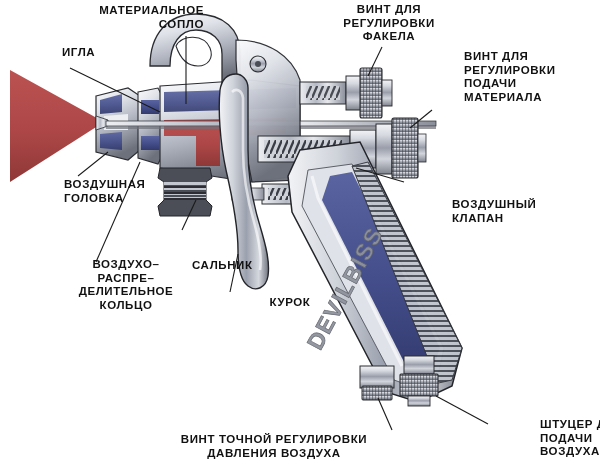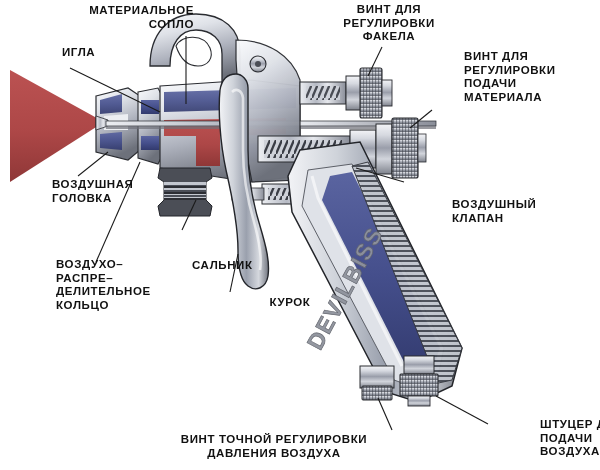--- a/index.html
+++ b/index.html
@@ -223,33 +223,33 @@
         <polyline points="96,262 140,162"></polyline>
         <polyline points="182,230 196,200"></polyline>
         <polyline points="230,292 238,254"></polyline>
         <polyline points="404,182 356,168"></polyline>
         <polyline points="392,430 378,398"></polyline>
         <polyline points="488,424 436,396"></polyline>
       </g>
   </svg>
 
   <div id="callout-layer">
-      <div class="callout al-right" style="left: 14px; top: 4px; width: 180px;">МАТЕРИАЛЬНОЕ
+      <div class="callout al-right" style="left: 24px; top: 4px; width: 180px;">МАТЕРИАЛЬНОЕ
 СОПЛО</div>
       <div class="callout al-left" style="left: 14px; top: 46px; width: 90px;">ИГЛА</div>
       <div class="callout al-center" style="left: 322px; top: 3px; width: 134px;">ВИНТ ДЛЯ
 РЕГУЛИРОВКИ
 ФАКЕЛА</div>
       <div class="callout al-left" style="left: 416px; top: 50px; width: 170px;">ВИНТ ДЛЯ
 РЕГУЛИРОВКИ
 ПОДАЧИ
 МАТЕРИАЛА</div>
-      <div class="callout al-left" style="left: 4px; top: 178px; width: 120px;">ВОЗДУШНАЯ
+      <div class="callout al-left" style="left: 16px; top: 178px; width: 120px;">ВОЗДУШНАЯ
 ГОЛОВКА</div>
-      <div class="callout al-left" style="left: 8px; top: 258px; width: 140px;">ВОЗДУХО–
+      <div class="callout al-left" style="left: 8px; top: 258px; width: 140px; text-align: center;">ВОЗДУХО–
 РАСПРЕ–
 ДЕЛИТЕЛЬНОЕ
 КОЛЬЦО</div>
       <div class="callout al-left" style="left: 144px; top: 232px; width: 104px; margin-top: 27px;">САЛЬНИК</div>
       <div class="callout al-left" style="left: 202px; top: 296px; width: 80px; text-align: center;">КУРОК</div>
       <div class="callout al-left" style="left: 404px; top: 198px; width: 140px;">ВОЗДУШНЫЙ
 КЛАПАН</div>
       <div class="callout al-center" style="left: 134px; top: 433px; width: 280px;">ВИНТ ТОЧНОЙ РЕГУЛИРОВКИ
 ДАВЛЕНИЯ ВОЗДУХА</div>
       <div class="callout al-left" style="left: 492px; top: 418px; width: 110px;">ШТУЦЕР ДЛЯ

